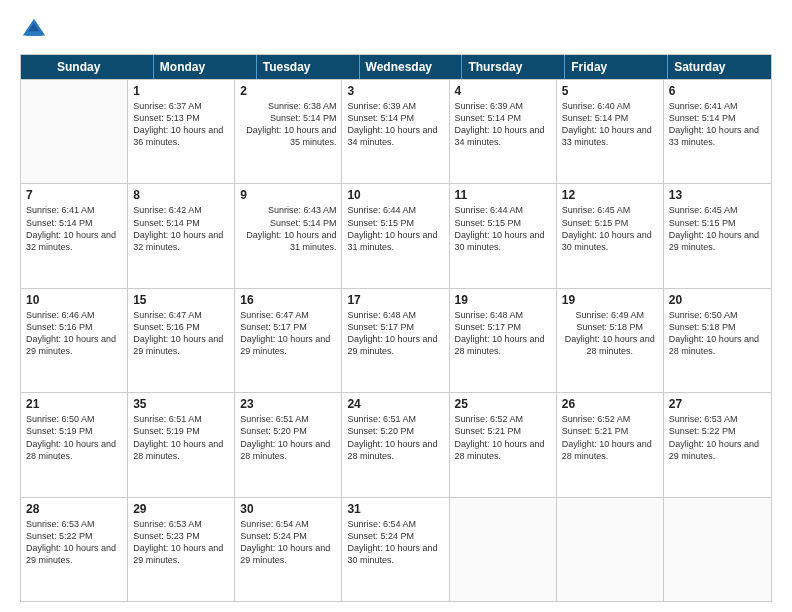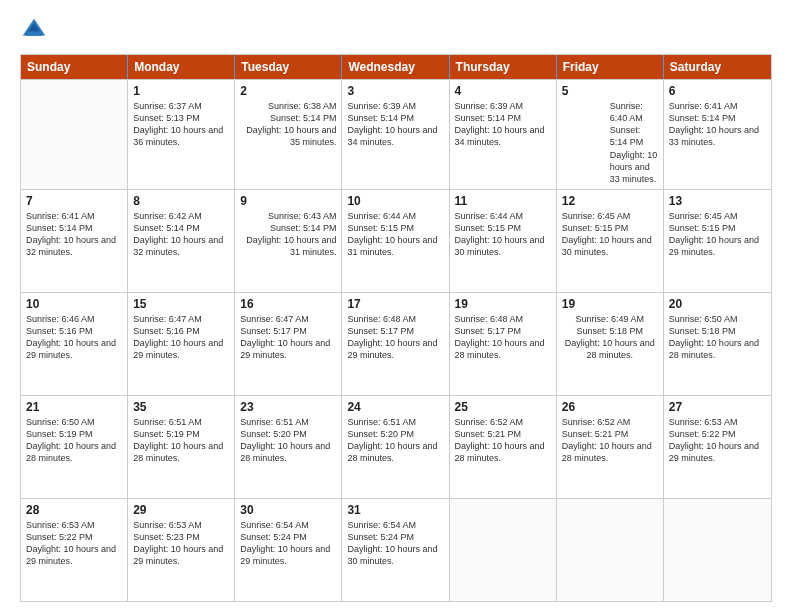--- a/index.html
+++ b/index.html
@@ -53,21 +53,22 @@
     }
     .calendar {
       flex: 1;
       display: flex;
       flex-direction: column;
       border: 1px solid #ccc;
     }
     .cal-header {
       display: grid;
       grid-template-columns: repeat(7, 1fr);
-      background: #c2410c;
+      background: #0c4a6e;
+      padding-left: 30px;
     }
     .cal-header-cell {
       color: #fff;
       font-weight: bold;
       font-size: 12px;
       padding: 5px 6px;
       text-align: left;
       border-right: 1px solid #4a9ad4;
     }
     .cal-header-cell:last-child { border-right: none; }
@@ -159,21 +160,21 @@
 Daylight: 10 hours and 34 minutes.</div>
           </div>
           <div class="cal-cell">
             <div class="day-num">4</div>
             <div class="cell-detail" style="white-space: pre-line;">Sunrise: 6:39 AM
 Sunset: 5:14 PM
 Daylight: 10 hours and 34 minutes.</div>
           </div>
           <div class="cal-cell">
             <div class="day-num">5</div>
-            <div class="cell-detail" style="white-space: pre-line; margin-left: 48px;">Sunrise: 6:40 AM
+            <div class="cell-detail" style="white-space: pre-line;">Sunrise: 6:40 AM
 Sunset: 5:14 PM
 Daylight: 10 hours and 33 minutes.</div>
           </div>
           <div class="cal-cell">
             <div class="day-num">6</div>
             <div class="cell-detail" style="white-space: pre-line;">Sunrise: 6:41 AM
 Sunset: 5:14 PM
 Daylight: 10 hours and 33 minutes.</div>
           </div>
         </div>

